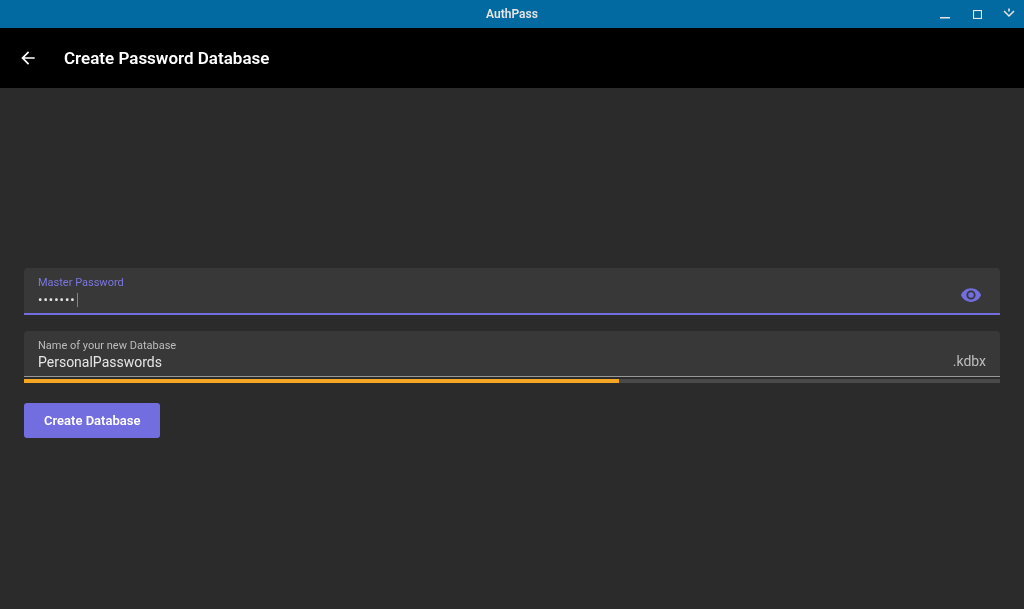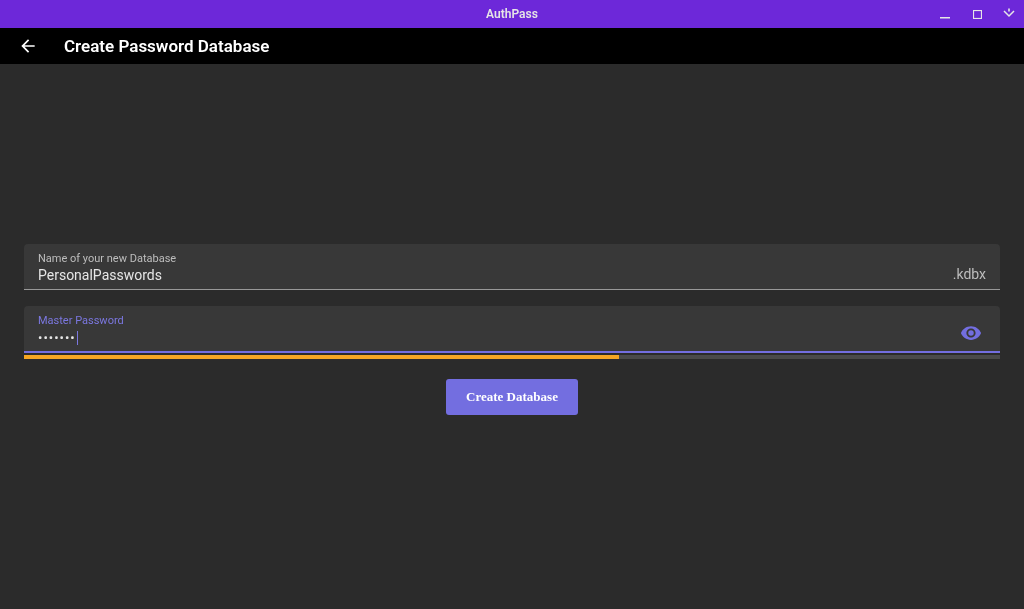--- a/index.html
+++ b/index.html
@@ -4,21 +4,21 @@
   <style>
     * { margin: 0; padding: 0; box-sizing: border-box; }
     html, body { width: 1024px; height: 609px; overflow: hidden; }
     body {
       background: #2b2b2b;
       font-family: -apple-system, BlinkMacSystemFont, "Segoe UI", Roboto, Ubuntu, sans-serif;
       color: #e6e6e6;
     }
     .titlebar {
       height: 28px;
-      background: #6d28d9;
+      background: #0369a1;
       display: flex;
       align-items: center;
       justify-content: center;
       position: relative;
     }
     .titlebar-title {
       font-size: 12px;
       font-weight: 600;
       color: #e6e6e6;
     }
@@ -32,21 +32,21 @@
     .window-btn {
       width: 14px;
       height: 14px;
       display: flex;
       align-items: center;
       justify-content: center;
       cursor: pointer;
       color: #e6e6e6;
     }
     .header {
-      height: 36px;
+      height: 60px;
       background: #000;
       display: flex;
       align-items: center;
       padding: 0 16px;
       gap: 24px;
     }
     .back-btn {
       width: 24px;
       height: 24px;
       display: flex;
@@ -119,22 +119,21 @@
       height: 100%;
       flex: 1;
     }
     .help-text {
       font-size: 12px;
       color: #bdbdbd;
       margin-bottom: 18px;
     }
     .action-row {
       display: flex;
-      justify-content: center;
-      font-family: Liberation Serif, serif;
+      justify-content: flex-start;
     }
     .create-btn {
       background: #736ee0;
       color: #fff;
       border: none;
       border-radius: 3px;
       padding: 10px 20px;
       font-size: 13px;
       font-weight: 600;
       cursor: pointer;
@@ -182,42 +181,42 @@
   <div class="back-btn">
     <svg width="20" height="20" viewBox="0 0 24 24">
         <path d="M20 11H7.83l5.59-5.59L12 4l-8 8 8 8 1.41-1.41L7.83 13H20v-2z" fill="#fff"></path>
       </svg>
   </div>
   <div class="page-title">Create Password Database</div>
 </div>
 
 <div class="content">
 
-  <div class="field-wrap name">
-    <div class="field-main">
-      <span class="field-label">Name of your new Database</span>
-      <div class="field-value">PersonalPasswords</div>
-    </div>
-    <div class="field-suffix">.kdbx</div>
-  </div>
-
   <div class="field-wrap password">
     <div class="field-main">
       <span class="field-label focused">Master Password</span>
       <div class="field-value">
         <span class="pw-dots">•••••••</span><span class="cursor-caret"></span>
       </div>
     </div>
     <div class="eye-icon">
       <svg width="22" height="22" viewBox="0 0 24 24">
           <path d="M12 4.5C7 4.5 2.73 7.61 1 12c1.73 4.39 6 7.5 11 7.5s9.27-3.11 11-7.5c-1.73-4.39-6-7.5-11-7.5zM12 17c-2.76 0-5-2.24-5-5s2.24-5 5-5 5 2.24 5 5-2.24 5-5 5zm0-8a3 3 0 100 6 3 3 0 000-6z" fill="#736ee0"></path>
         </svg>
     </div>
   </div>
 
+  <div class="field-wrap name">
+    <div class="field-main">
+      <span class="field-label">Name of your new Database</span>
+      <div class="field-value">PersonalPasswords</div>
+    </div>
+    <div class="field-suffix">.kdbx</div>
+  </div>
+
   <div class="strength-bar">
     <div class="strength-fill"></div>
     <div class="strength-rest"></div>
   </div>
 
 
   <div class="action-row">
     <button class="create-btn">Create Database</button>
   </div>
 

